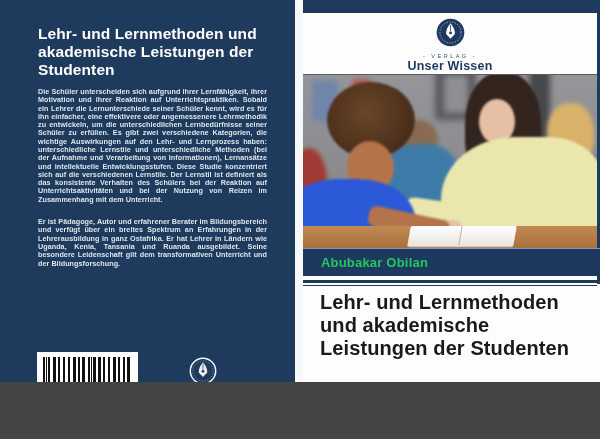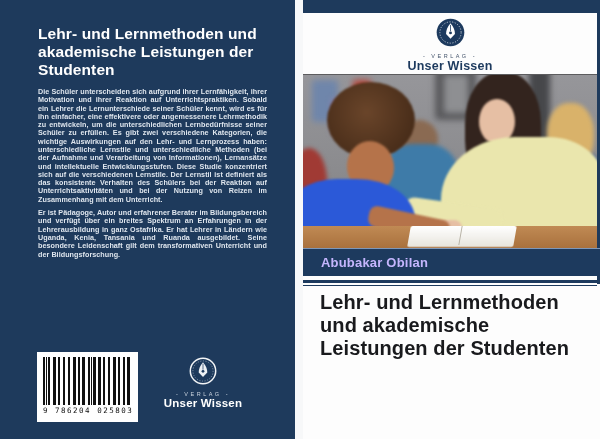--- a/index.html
+++ b/index.html
@@ -1,33 +1,33 @@
 <!DOCTYPE html>
 <html><head>
 <meta charset="utf-8">
 <style>
   html,body{margin:0;padding:0;background:#444;}
   .cover{
-    position:relative;width:600px;height:439px;overflow:hidden;
+    position:relative;width:600px;height:382px;overflow:hidden;
     font-family:"Liberation Sans",sans-serif;background:#fff;
   }
   
   .left-panel{
     position:absolute;left:0;top:0;width:295px;height:439px;
     background:#1e3a5c;color:#fff;box-sizing:border-box;
   }
   .lp-title{
     margin:25px 26px 0 38px;font-size:15.5px;font-weight:bold;
     line-height:1.16;letter-spacing:.1px;color:#fff;
   }
   .lp-desc,.lp-bio{
     margin:9px 28px 0 38px;font-size:7.2px;line-height:8.3px;
     text-align:justify;color:#dfe6ee;letter-spacing:.05px;font-weight:bold;
   }
-  .lp-bio{margin-top:5px;}
+  .lp-bio{margin-top:14px;}
   
   .barcode{
     position:absolute;left:37px;top:352px;width:101px;height:70px;
     background:#fff;box-sizing:border-box;padding:5px 6px 2px 6px;
   }
   .barcode-bars{
     height:48px;width:100%;
     background:
       repeating-linear-gradient(90deg,#111 0 2px,rgba(0,0,0,0) 2px 5px),
       repeating-linear-gradient(90deg,rgba(0,0,0,0) 0 3px,#111 3px 4px,rgba(0,0,0,0) 4px 9px),
@@ -59,21 +59,21 @@
     border-top:1px solid #5c5c5e;box-sizing:border-box;
   }
   .ph{position:absolute;border-radius:50%;}
   .blur3{filter:blur(3px);} .blur2{filter:blur(2px);} .blur1{filter:blur(1px);}
   
   .author-band{
     position:absolute;left:0;top:248px;width:297px;height:28px;background:#1d3a5e;
     border-top:1px solid #7e97b8;box-sizing:border-box;
     display:flex;align-items:center;padding-left:18px;
   }
-  .author-band span{color:#c4b5fd;font-size:13px;font-weight:bold;letter-spacing:.2px;}
+  .author-band span{color:#22c55e;font-size:13px;font-weight:bold;letter-spacing:.2px;}
   .double-rule{
     position:absolute;left:0;top:280px;width:294px;height:6px;box-sizing:border-box;
     border-top:3px solid #1d3a5e;border-bottom:1px solid #1d3a5e;
   }
   .title-block{position:absolute;left:17px;top:291px;width:274px;}
   .rp-title{
     margin:0;font-size:20px;font-weight:bold;line-height:1.16;
     color:#191a1d;letter-spacing:.1px;
   }
   .rp-subtitle{

